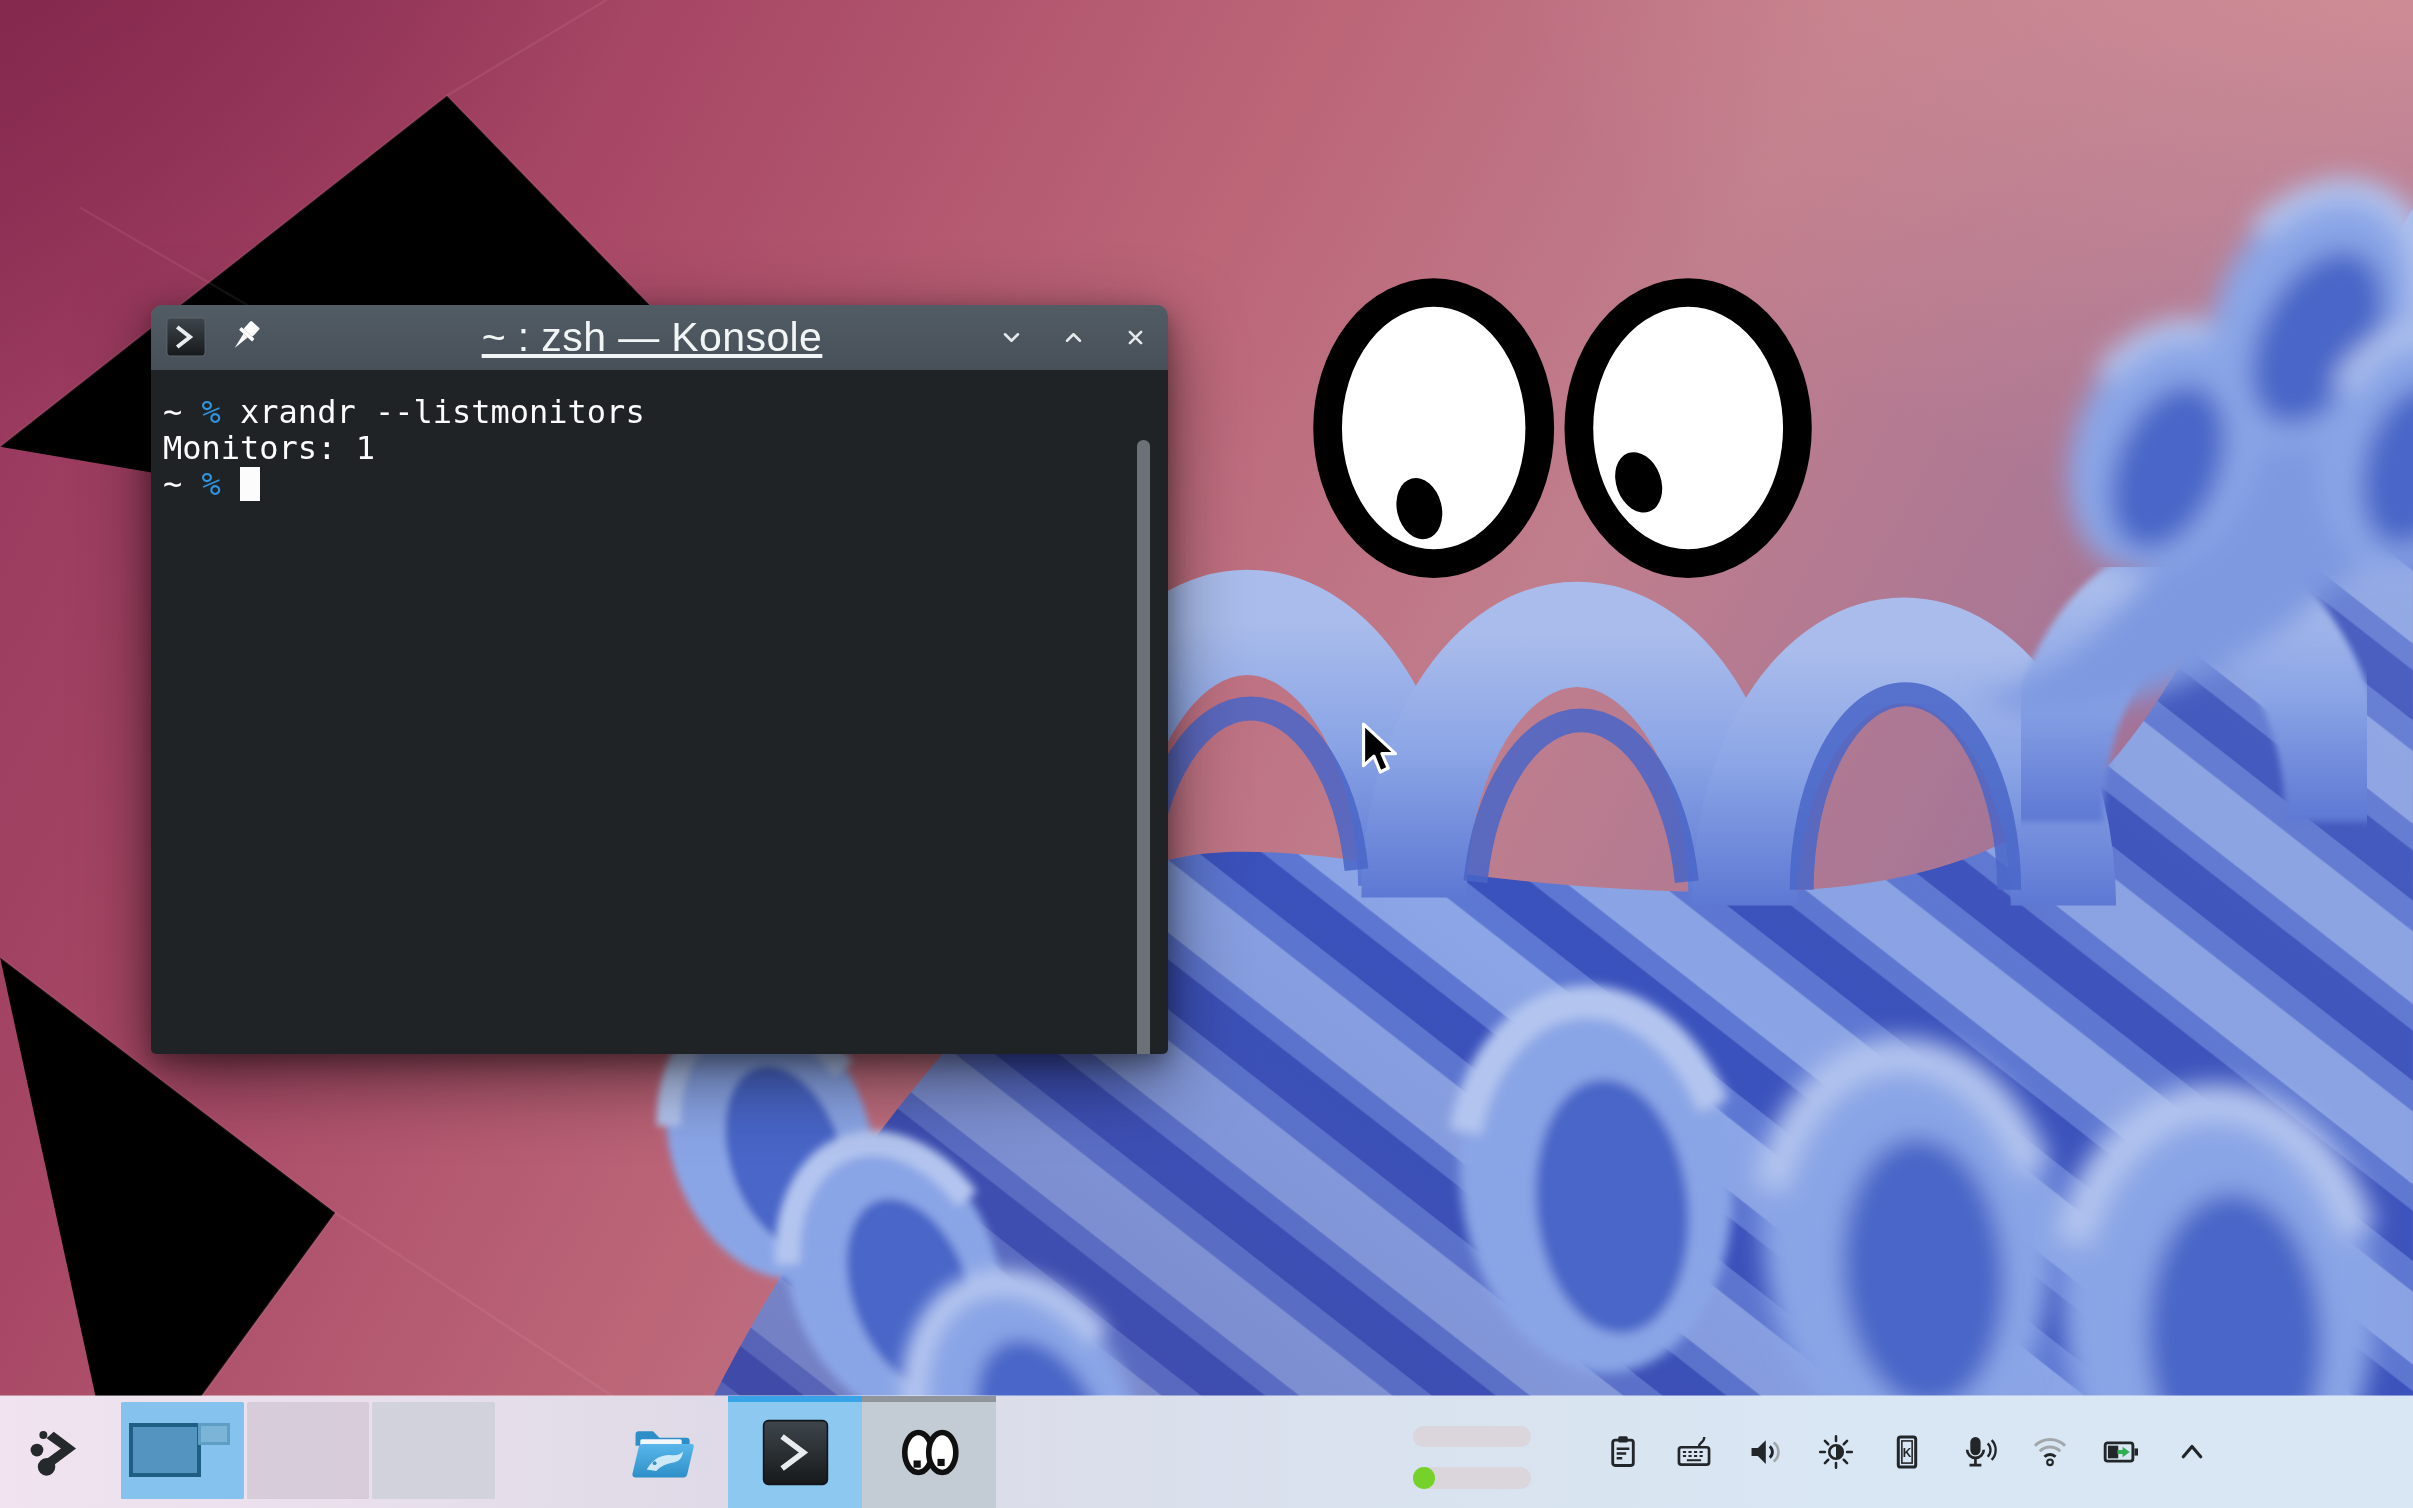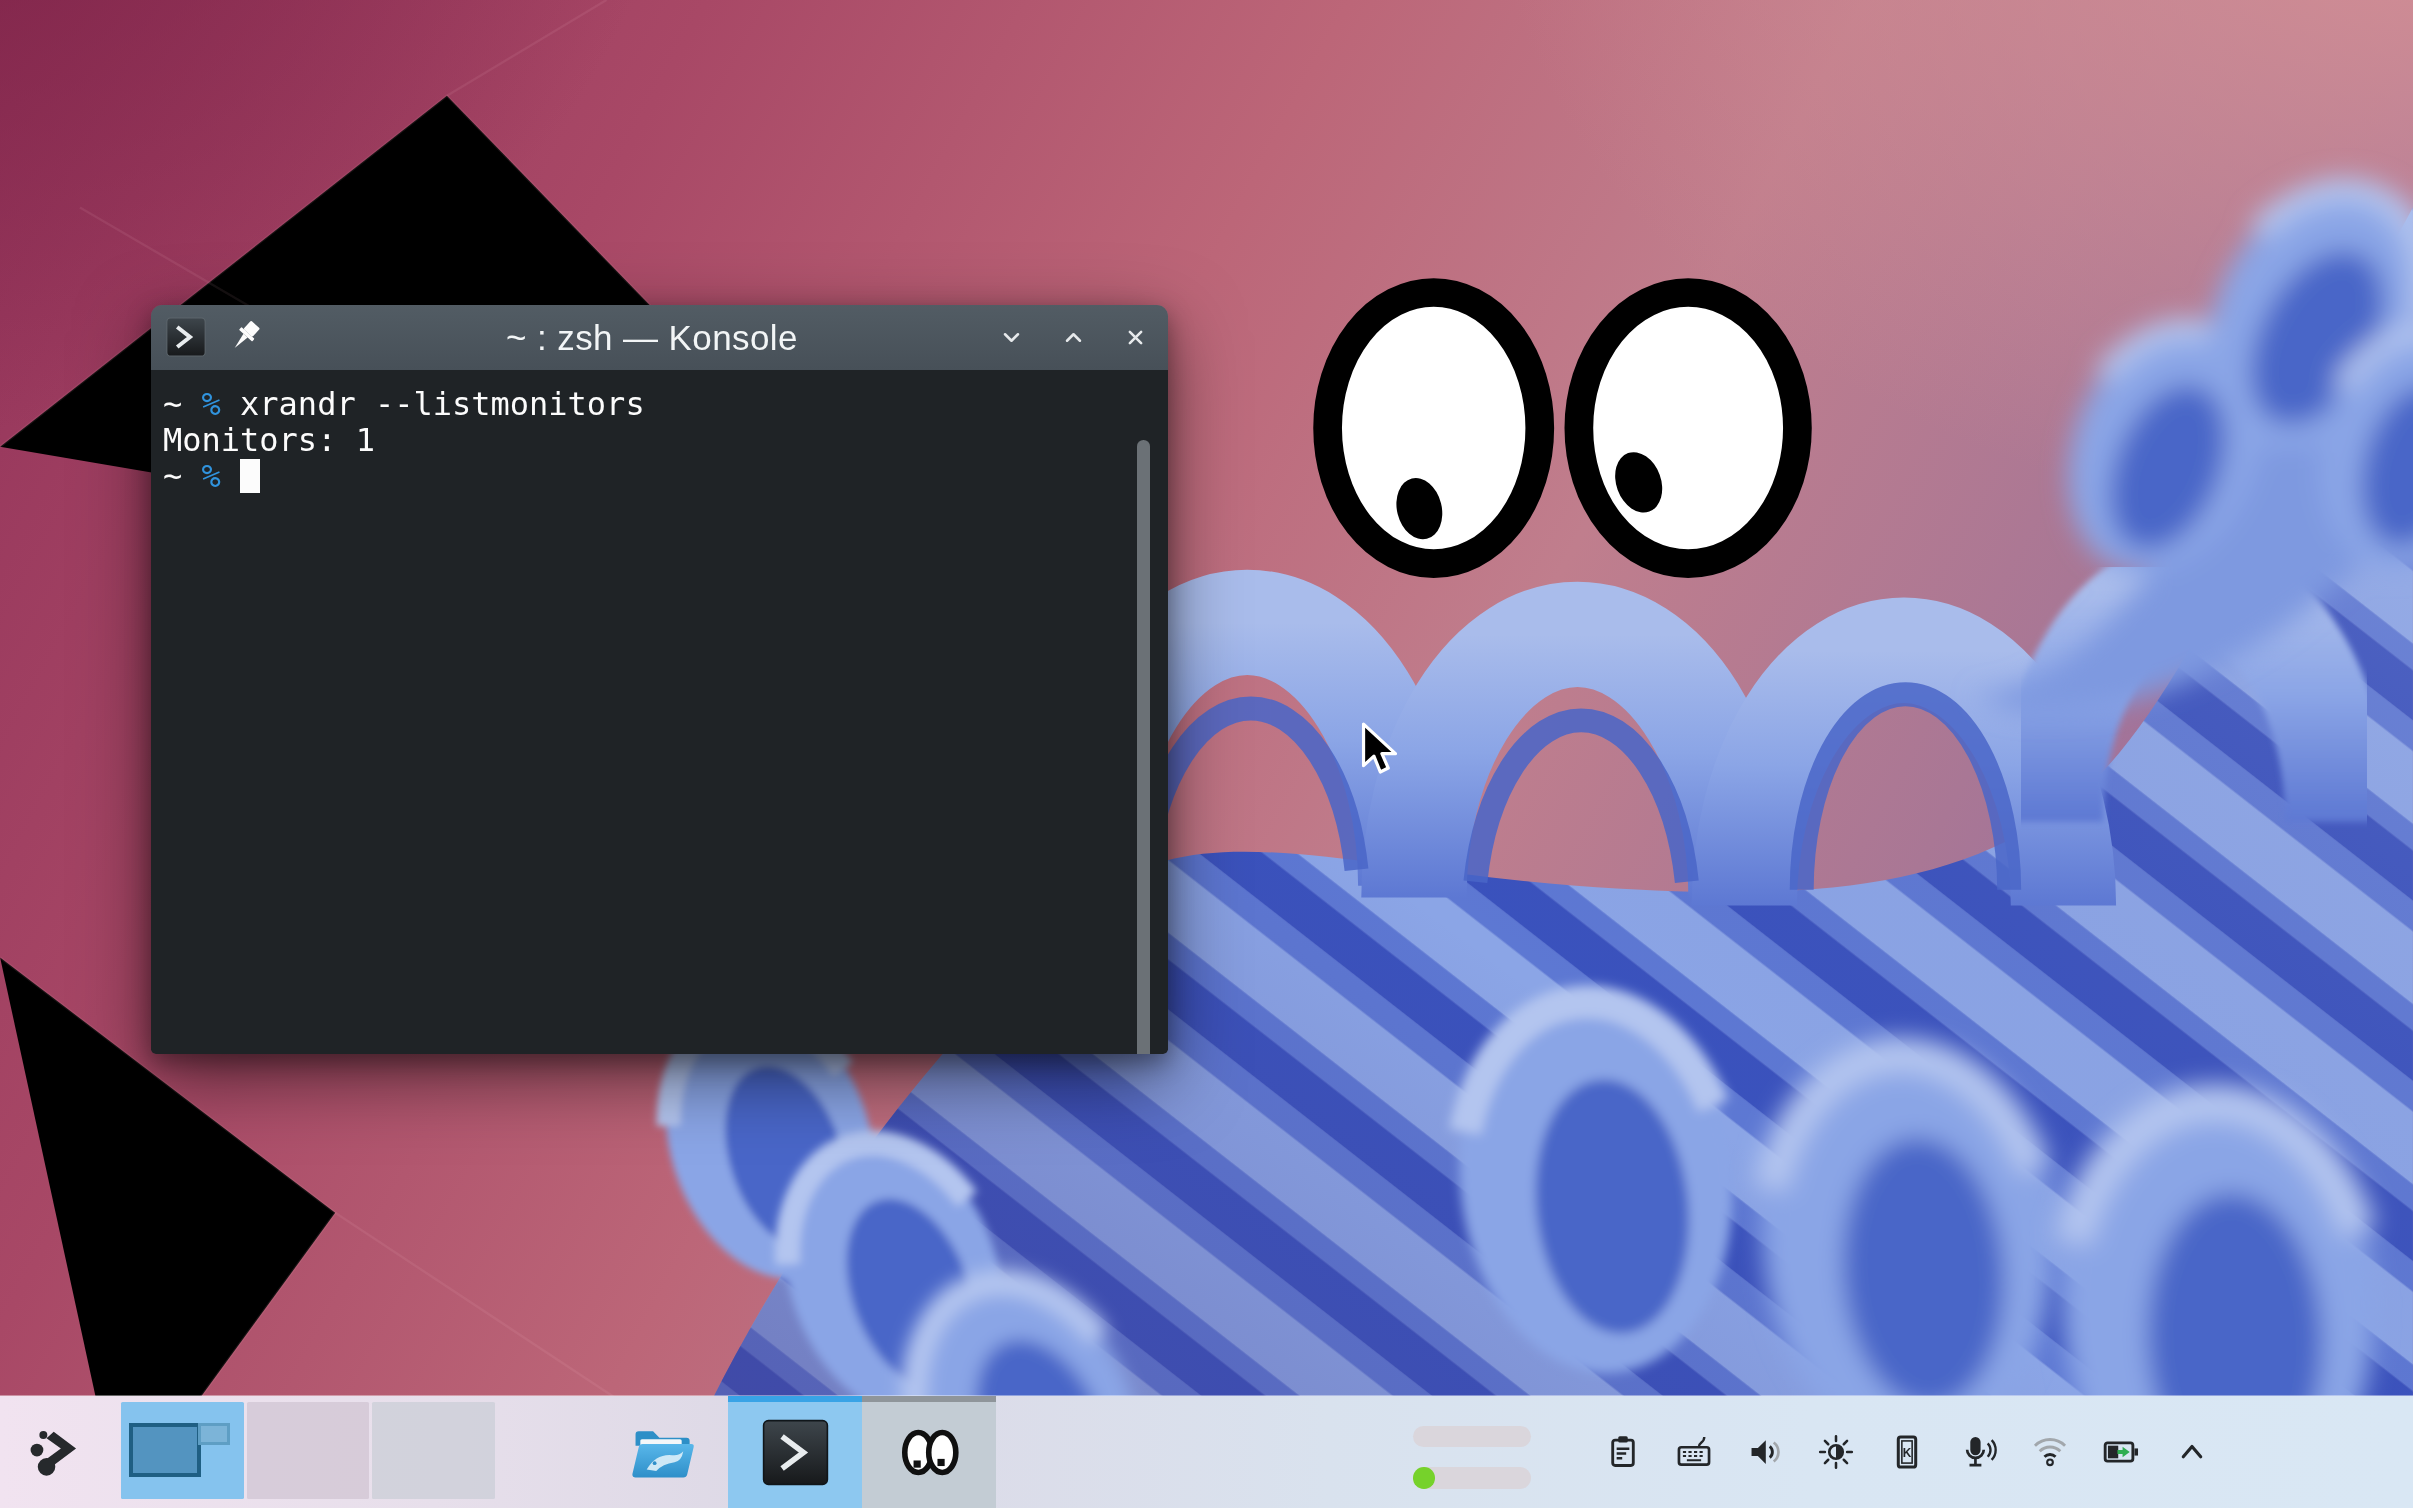--- a/index.html
+++ b/index.html
@@ -24,28 +24,28 @@
     box-shadow:0 24px 72px rgba(0,0,0,.5),0 8px 24px rgba(0,0,0,.35);
     overflow:hidden;
   }
   #titlebar{
     position:absolute;left:0;top:0;right:0;height:65px;
     background:linear-gradient(#525c64,#475058);
     border-bottom:0.8px solid #3a4249;
   }
   #titlebar .title{
     position:absolute;left:0;right:15px;top:0;height:65px;line-height:65px;
-    text-align:center;color:#f2f5f6;font-size:35px;letter-spacing:0.4px;
+    text-align:center;color:#f2f5f6;font-size:41px;letter-spacing:0.4px;text-decoration:underline;
   }
   .tb-left{position:absolute;left:15px;top:12px;display:flex;gap:21px;align-items:center;}
   .tb-buttons{position:absolute;right:18.4px;top:17.6px;display:flex;gap:33px;align-items:center;}
   .tb-btn{width:29px;height:29px;cursor:default;}
   #term{
     position:absolute;left:0;top:65px;right:0;bottom:0;background:#1f2326;
-    padding:16px 0 0 12px;box-sizing:border-box;
+    padding:24px 0 0 12px;box-sizing:border-box;
   }
   .tline{
     white-space:pre;font-family:"DejaVu Sans Mono",monospace;
     font-size:32px;line-height:36px;height:36px;color:#fcfcfc;
   }
   .fg{color:#fcfcfc;} .pc{color:#3093dd;}
   .cursor-block{display:inline-block;width:20px;height:34px;background:#fcfcfc;vertical-align:-6.4px;}
   #term-scrollbar{
     position:absolute;right:18.4px;top:70px;width:12.8px;height:654px;
     background:#6b7176;border-radius:6.4px;

